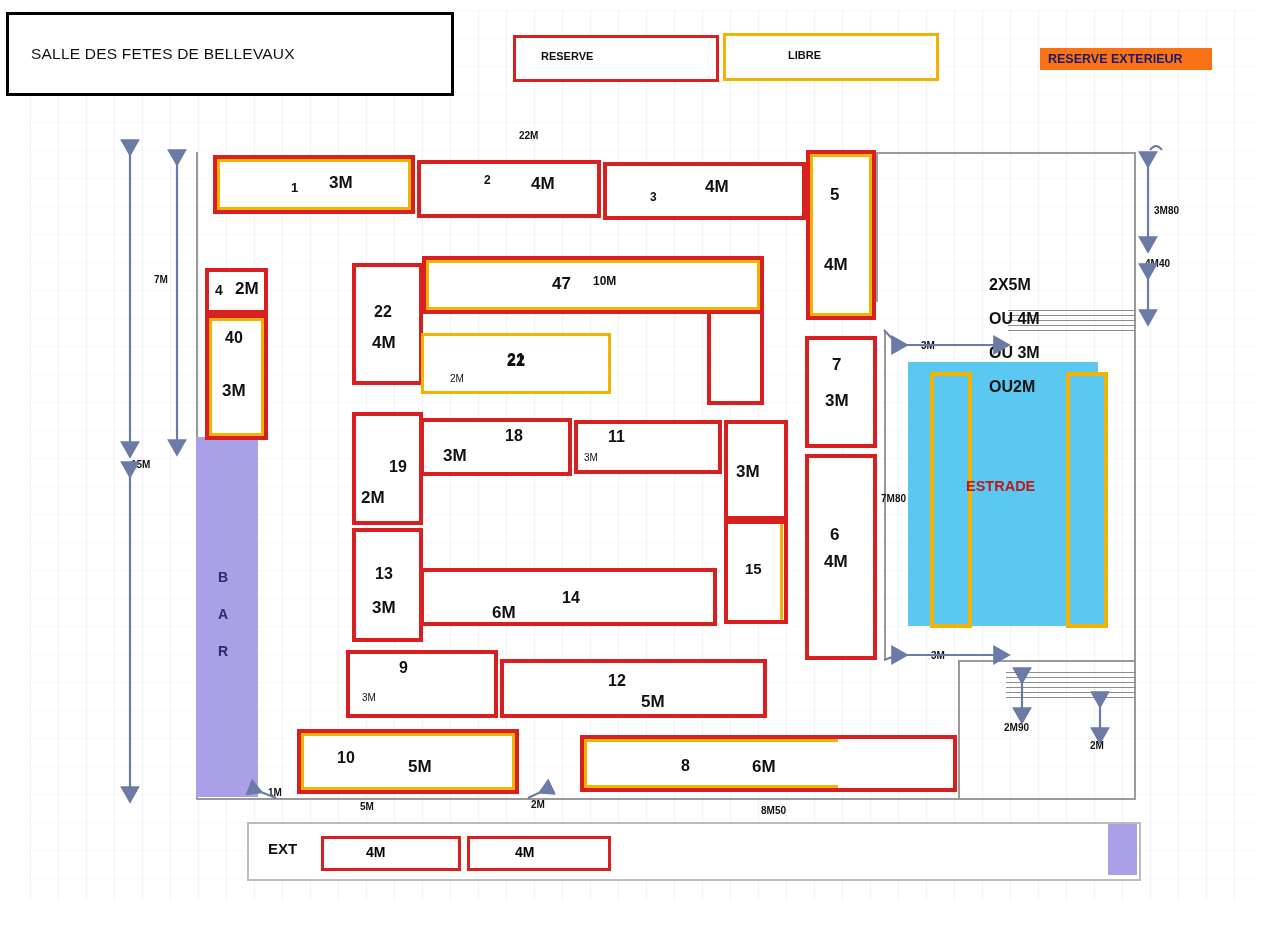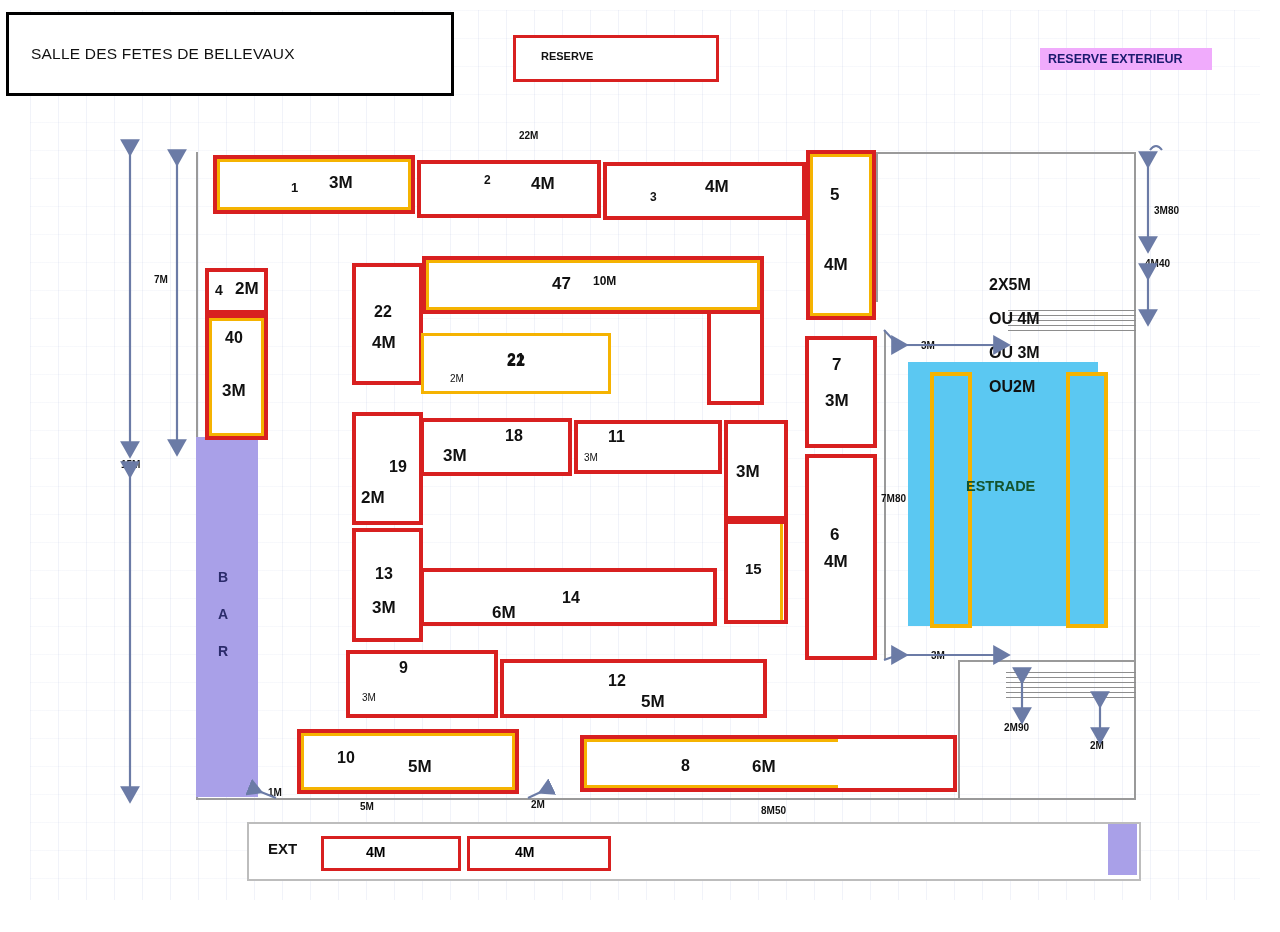--- a/index.html
+++ b/index.html
@@ -37,34 +37,34 @@
     display:flex;flex-direction:column;justify-content:center;
     padding-left:22px;box-sizing:border-box;gap:30px;
   }
   #title-box div{font-size:15.5px;letter-spacing:.2px;color:#111;line-height:1.5;}
 
   
   #legend-reserve{position:absolute;left:513px;top:35px;width:200px;height:41px;border:3px solid #d82020;background:#fff;}
   #legend-reserve span{position:absolute;left:25px;top:12px;font-size:11px;font-weight:bold;color:#111;}
   #legend-libre{position:absolute;left:723px;top:33px;width:210px;height:42px;border:3px solid #f5b301;background:#fff;}
   #legend-libre span{position:absolute;left:62px;top:13px;font-size:11px;font-weight:bold;color:#111;}
-  #legend-ext-res{position:absolute;left:1040px;top:48px;width:172px;height:22px;background:#f0abfc;}
+  #legend-ext-res{position:absolute;left:1040px;top:48px;width:172px;height:22px;background:#f97316;}
   #legend-ext-res span{position:absolute;left:8px;top:4px;font-size:12.5px;font-weight:bold;color:#1a1a6e;}
 
   
   .wall{position:absolute;background:#9a9a9a;}
 
   
   #bar{position:absolute;left:196px;top:437px;width:62px;height:360px;background:#a9a0e8;}
   #bar span{position:absolute;left:22px;top:122px;font-size:14px;font-weight:bold;color:#2b2b6b;line-height:37px;}
 
   
   #estrade{position:absolute;left:908px;top:362px;width:190px;height:264px;background:#5bc8f2;}
   #estrade .inner{position:absolute;border:4px solid #f5b301;background:#5bc8f2;}
-  #estrade-label{position:absolute;left:966px;top:478px;font-size:14.5px;font-weight:bold;color:#14532d;}
+  #estrade-label{position:absolute;left:966px;top:478px;font-size:14.5px;font-weight:bold;color:#b91c1c;}
 
   .dimtext{position:absolute;font-size:10px;font-weight:bold;color:#111;}
   .dimsmall{position:absolute;font-size:10px;color:#111;}
 
   
   svg.overlay{position:absolute;left:0;top:0;width:1280px;height:932px;pointer-events:none;}
 
   
   #ext-strip{position:absolute;left:247px;top:822px;width:890px;height:55px;border:2px solid #bdbdbd;background:#fff;}
   #ext-strip-end{position:absolute;left:1108px;top:824px;width:29px;height:51px;background:#a9a0e8;}
@@ -82,20 +82,23 @@
 <div id="canvas">
 
   <div class="grid"></div>
 
   <div id="title-box">
     <div>SALLE DES FETES DE BELLEVAUX</div>
   </div>
 
   <div id="legend-reserve">
     <span>RESERVE</span>
+  </div>
+  <div id="legend-libre">
+    <span>LIBRE</span>
   </div>
   <div id="legend-ext-res">
     <span>RESERVE EXTERIEUR</span>
   </div>
 
   <div class="wall" style="left:196px;top:152px;width:2px;height:648px;"></div>
   <div class="wall" style="left:196px;top:798px;width:940px;height:2px;"></div>
   <div class="wall" style="left:1134px;top:152px;width:2px;height:648px;"></div>
   <div class="wall" style="left:876px;top:152px;width:260px;height:2px;"></div>
   <div class="wall" style="left:876px;top:152px;width:2px;height:150px;"></div>
@@ -220,21 +223,21 @@
   <div id="ext-label">EXT</div>
   <div id="ext1">
       <span>4M</span>
     </div>
   <div id="ext2">
       <span>4M</span>
     </div>
 
   <div class="dimtext" style="left:519px;top:130px;">22M</div>
   <div class="dimtext" style="left:154px;top:274px;">7M</div>
-  <div class="dimtext" style="left:121px;top:459px;">15M</div>
+  <div class="dimtext" style="left:131px;top:459px;">15M</div>
   <div class="dimtext" style="left:1154px;top:205px;">3M80</div>
   <div class="dimtext" style="left:1145px;top:258px;">4M40</div>
   <div class="dimtext" style="left:921px;top:340px;">3M</div>
   <div class="dimtext" style="left:931px;top:650px;">3M</div>
   <div class="dimtext" style="left:881px;top:493px;">7M80</div>
   <div class="dimtext" style="left:1004px;top:722px;">2M90</div>
   <div class="dimtext" style="left:1090px;top:740px;">2M</div>
   <div class="dimtext" style="left:268px;top:787px;">1M</div>
   <div class="dimtext" style="left:360px;top:801px;">5M</div>
   <div class="dimtext" style="left:531px;top:799px;">2M</div>

